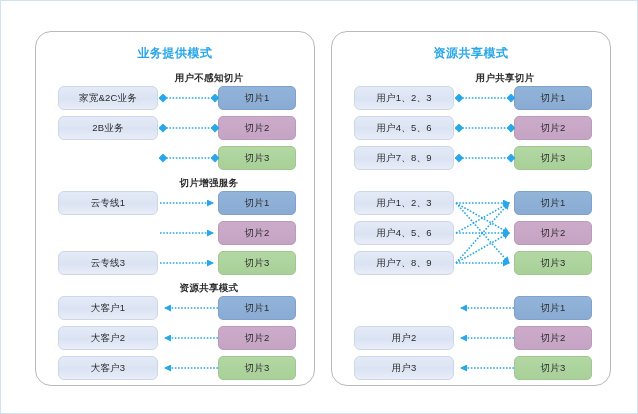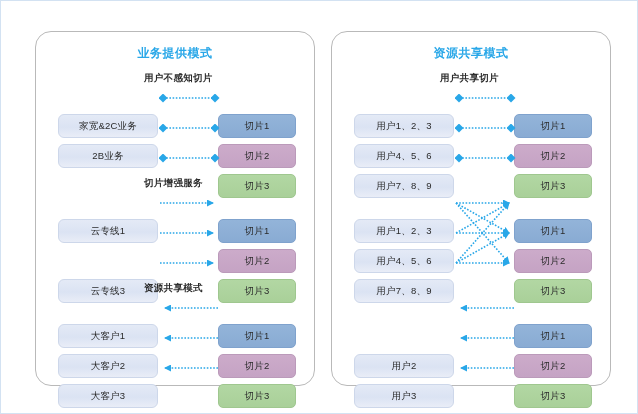--- a/index.html
+++ b/index.html
@@ -53,39 +53,39 @@
   }
   .group-1 { top: 40px;  }
   .group-2 { top: 145px; }
   .group-3 { top: 250px; }
 
   .group-label {
     position: absolute;
     top: 0;
     left: 108px;
     width: 130px;
+    text-align: center;
     font-size: 9.5px;
     font-weight: bold;
     color: #2b2b2b;
     letter-spacing: 0.3px;
   }
 
   
   .box {
     position: absolute;
     height: 24px;
     border-radius: 6px;
     display: flex;
     align-items: center;
     justify-content: center;
     font-size: 9.5px;
     color: #2b2b2b;
     letter-spacing: 0.2px;
     white-space: nowrap;
-    margin-top: 28px;
   }
 
   .box.left-box {
     left: 22px;
     width: 100px;
     background: linear-gradient(180deg, #e4eaf6 0%, #dbe3f3 55%, #e9edf7 100%);
     border: 1px solid #cdd7ea;
   }
 
   .box.right-box {

